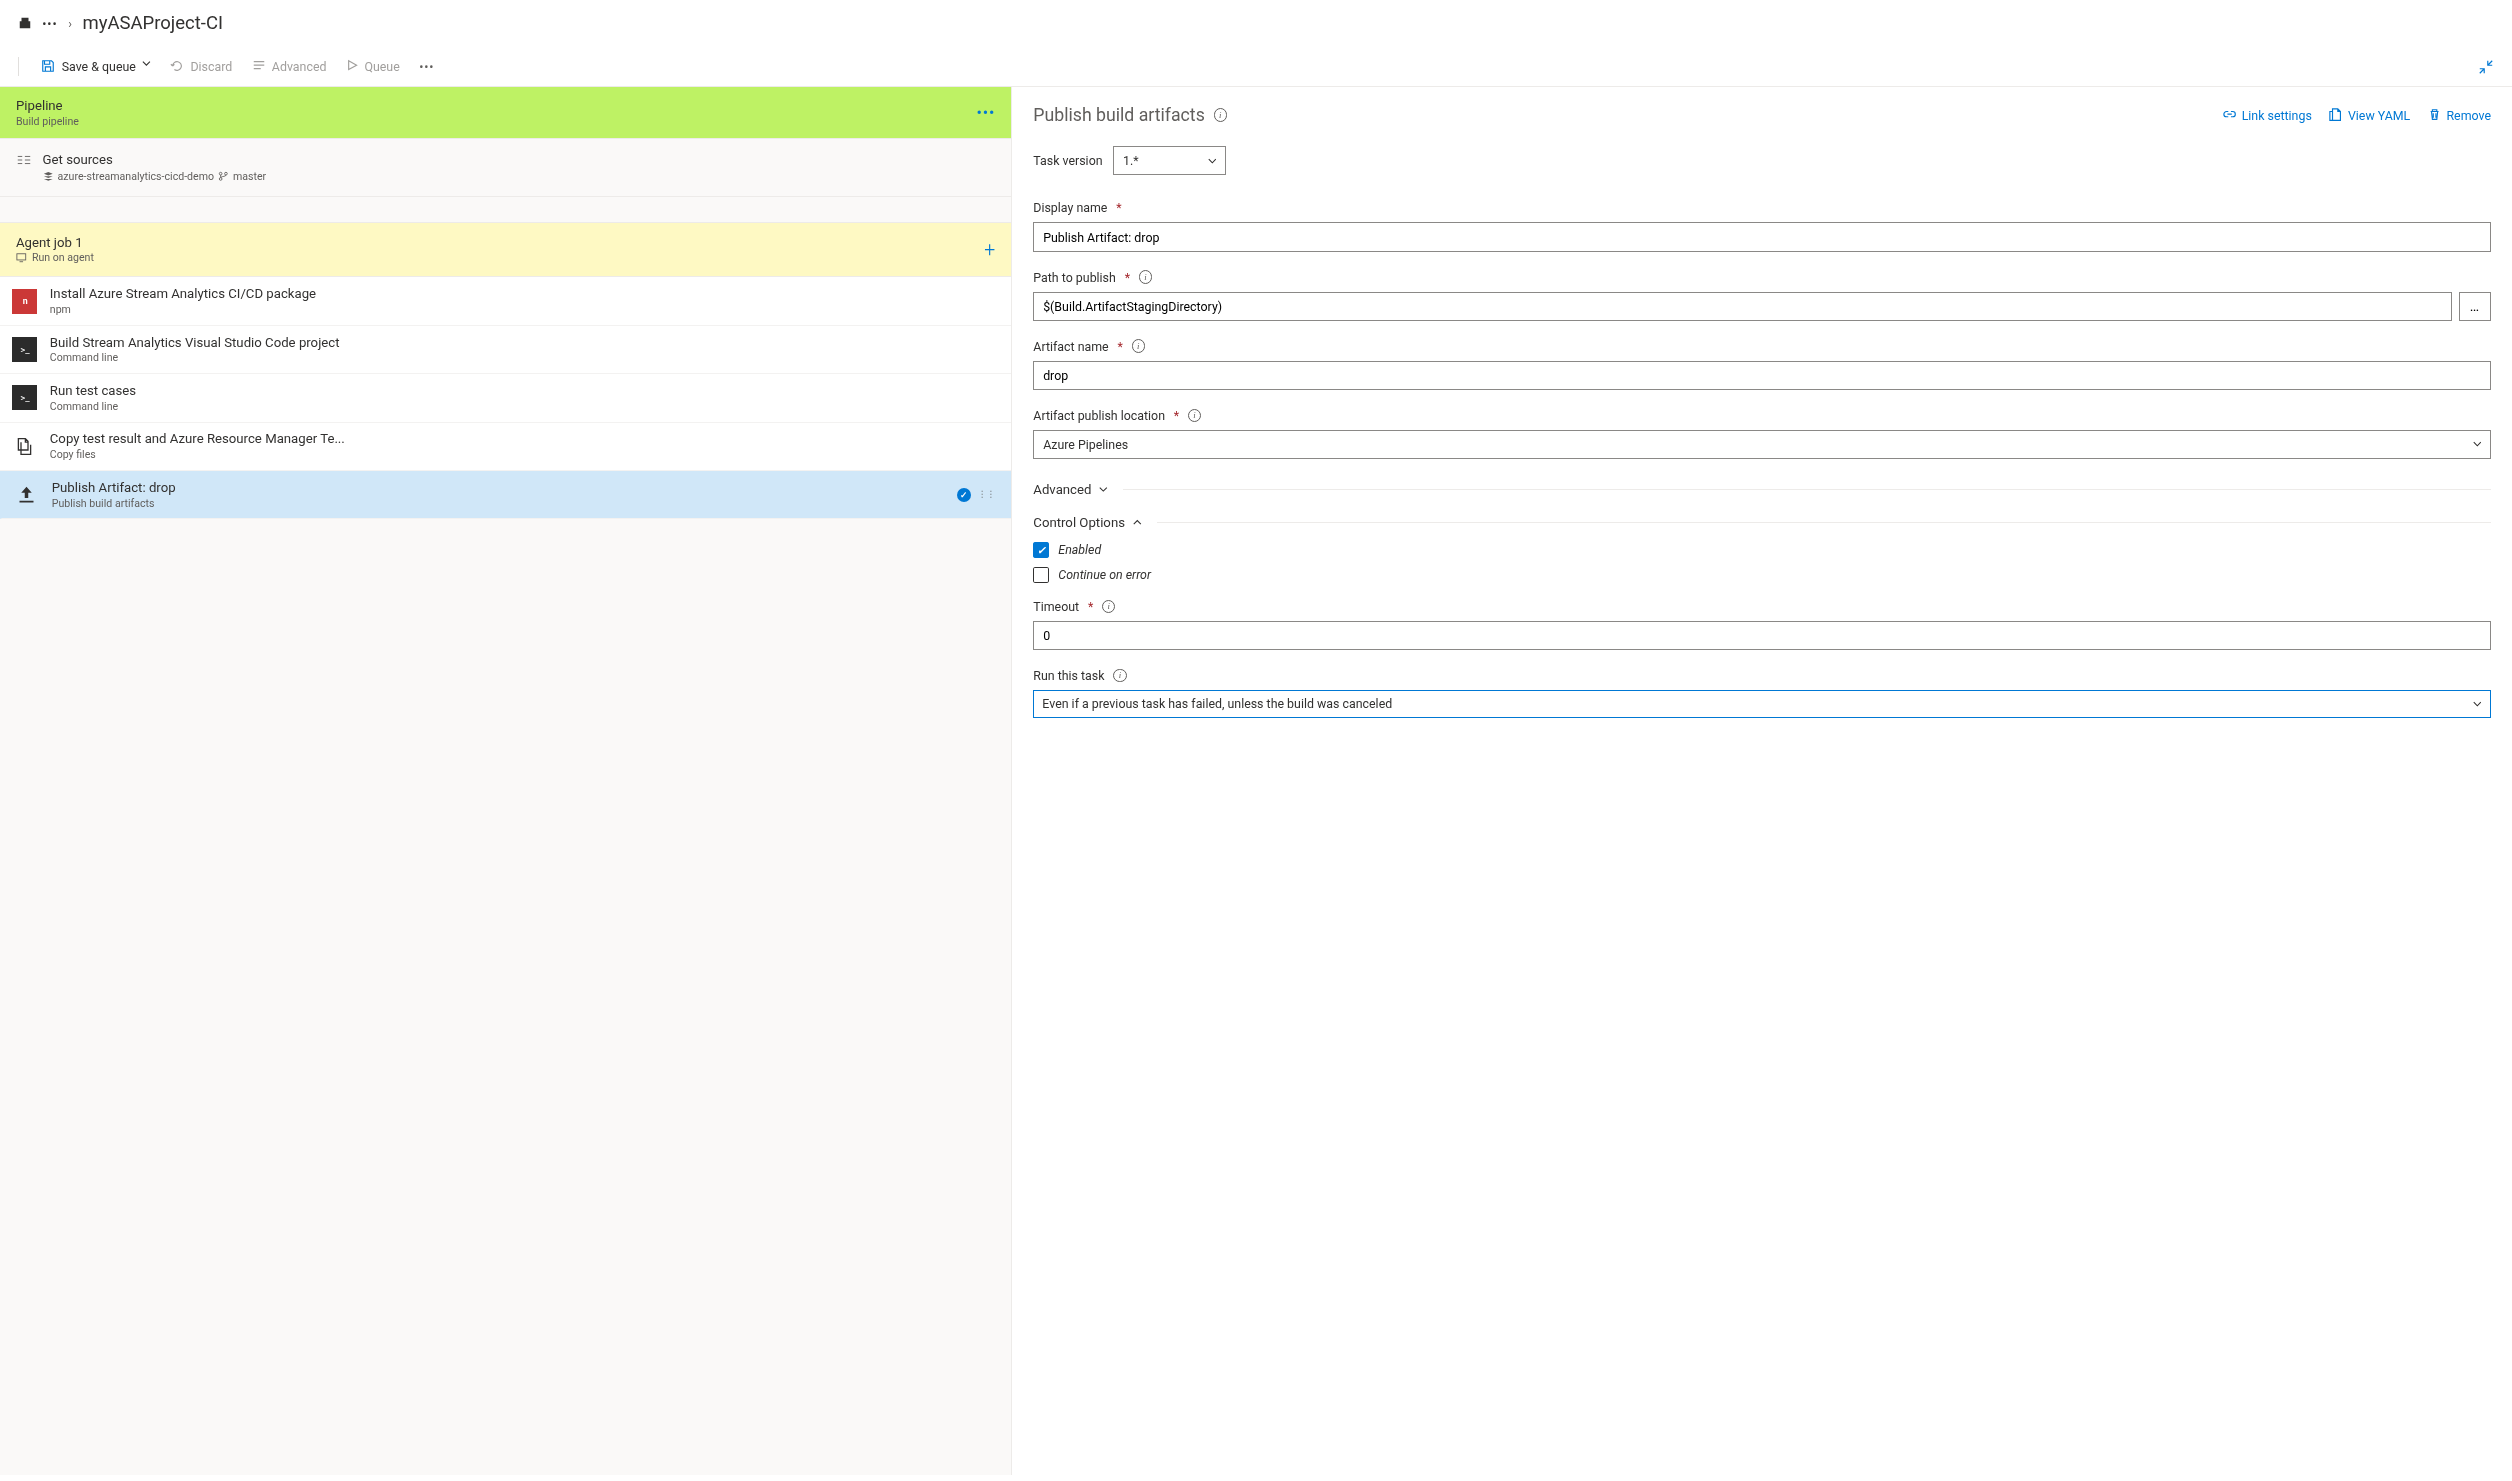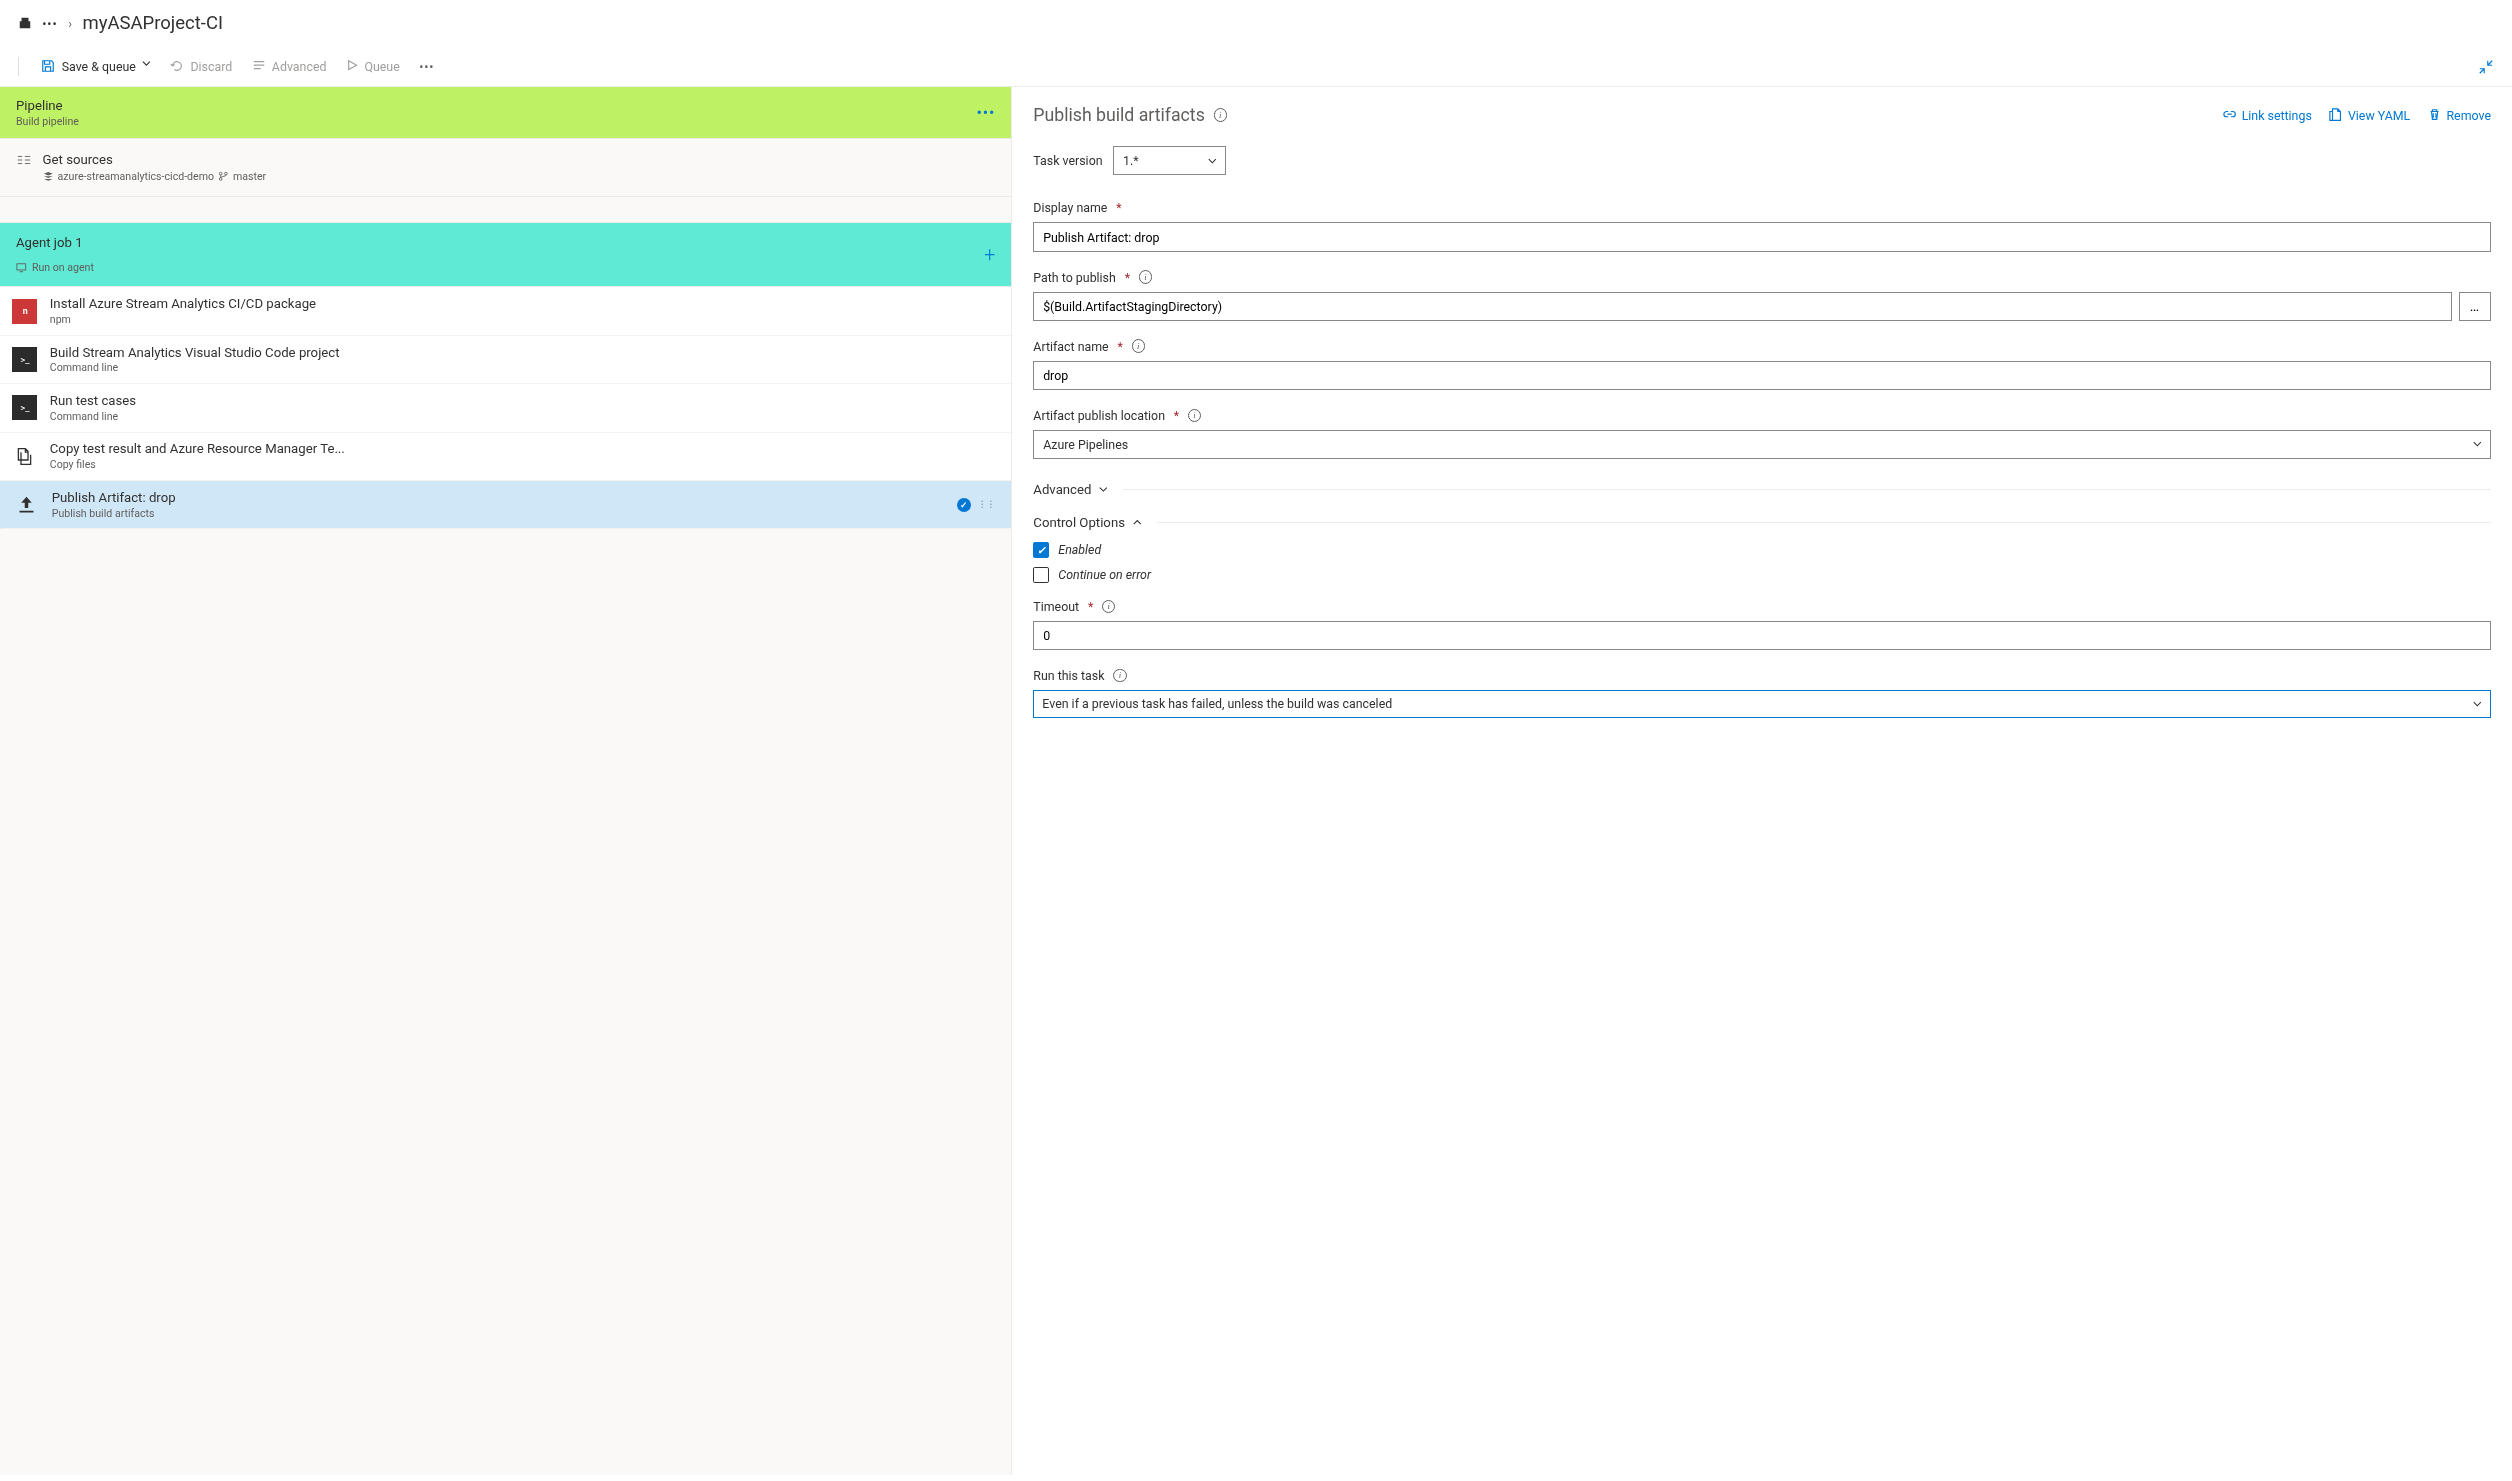--- a/index.html
+++ b/index.html
@@ -22,23 +22,23 @@
 
 .section-header { display:flex; align-items:center; justify-content:space-between; padding: 10.6px 16px 10.6px 16px; background:#bef264; border-bottom:0.9px solid #edebe9;}
 .section-title { font-size: 13.2px; font-weight:400;}
 .section-sub { font-size: 10.6px; color: #605e5c; margin-top:1.8px;}
 .more-dots { color:#0078d4; font-size:16px; cursor:pointer; letter-spacing:0.9px;}
 
 .sources-row { display:flex; align-items:flex-start; gap:10.6px; padding: 12.4px 16px; background:#faf9f8; border-bottom:0.9px solid #edebe9;}
 .sources-title { font-size:13.2px; }
 .sources-sub { font-size:10.6px; color:#605e5c; margin-top:3.5px; display:flex; gap:4px; align-items:center;}
 
-.agent-row { display:flex; align-items:center; justify-content:space-between; padding: 12.4px 16px; background:#5eead4; border-top:0.9px solid #edebe9; border-bottom:0.9px solid #edebe9; margin-top:25px;}
+.agent-row { display:flex; align-items:center; justify-content:space-between; padding: 12.4px 16px; background:#fef9c3; border-top:0.9px solid #edebe9; border-bottom:0.9px solid #edebe9; margin-top:25px;}
 .agent-title { font-size:13.2px;}
-.agent-sub { font-size:10.6px; color:#605e5c; margin-top:11px; display:flex; align-items:center; gap:5.3px;}
+.agent-sub { font-size:10.6px; color:#605e5c; margin-top:1px; display:flex; align-items:center; gap:5.3px;}
 .plus-btn { color:#0078d4; font-size:19.4px; font-weight:300; cursor:pointer;}
 
 .task-item { display:flex; align-items:center; gap:12.4px; padding: 8.8px 16px 8.8px 12.4px; background:#fff; border-bottom:0.9px solid #f3f2f1; cursor:pointer;}
 .task-item.selected { background:#d0e7f8; border-left:2.6px solid transparent;}
 .task-icon { width:25px; height:25px; flex-shrink:0; display:flex; align-items:center; justify-content:center;}
 .task-texts { flex:1; min-width:0;}
 .task-title { font-size:13.2px; white-space:nowrap; overflow:hidden; text-overflow:ellipsis;}
 .task-sub { font-size:10.6px; color:#605e5c; margin-top:1.8px;}
 .task-status { display:flex; align-items:center; gap:7px;}
 .check-circle { width:14px; height:14px; background:#0078d4; border-radius:50%; display:flex; align-items:center; justify-content:center;}

